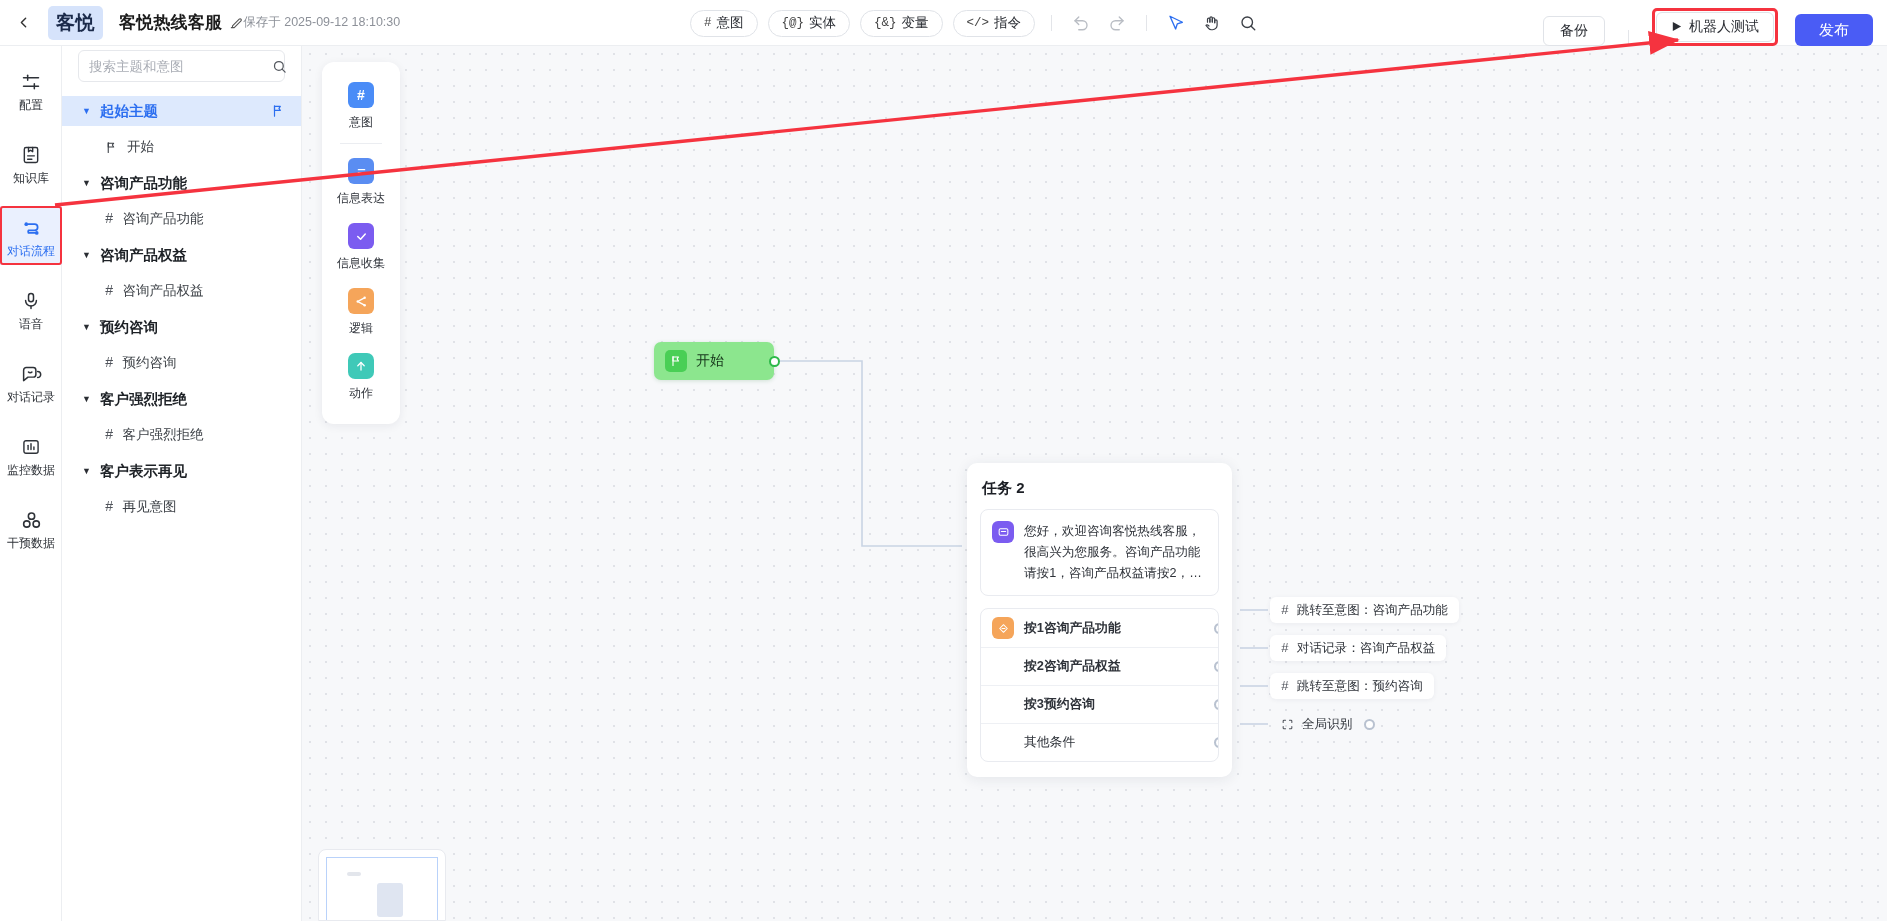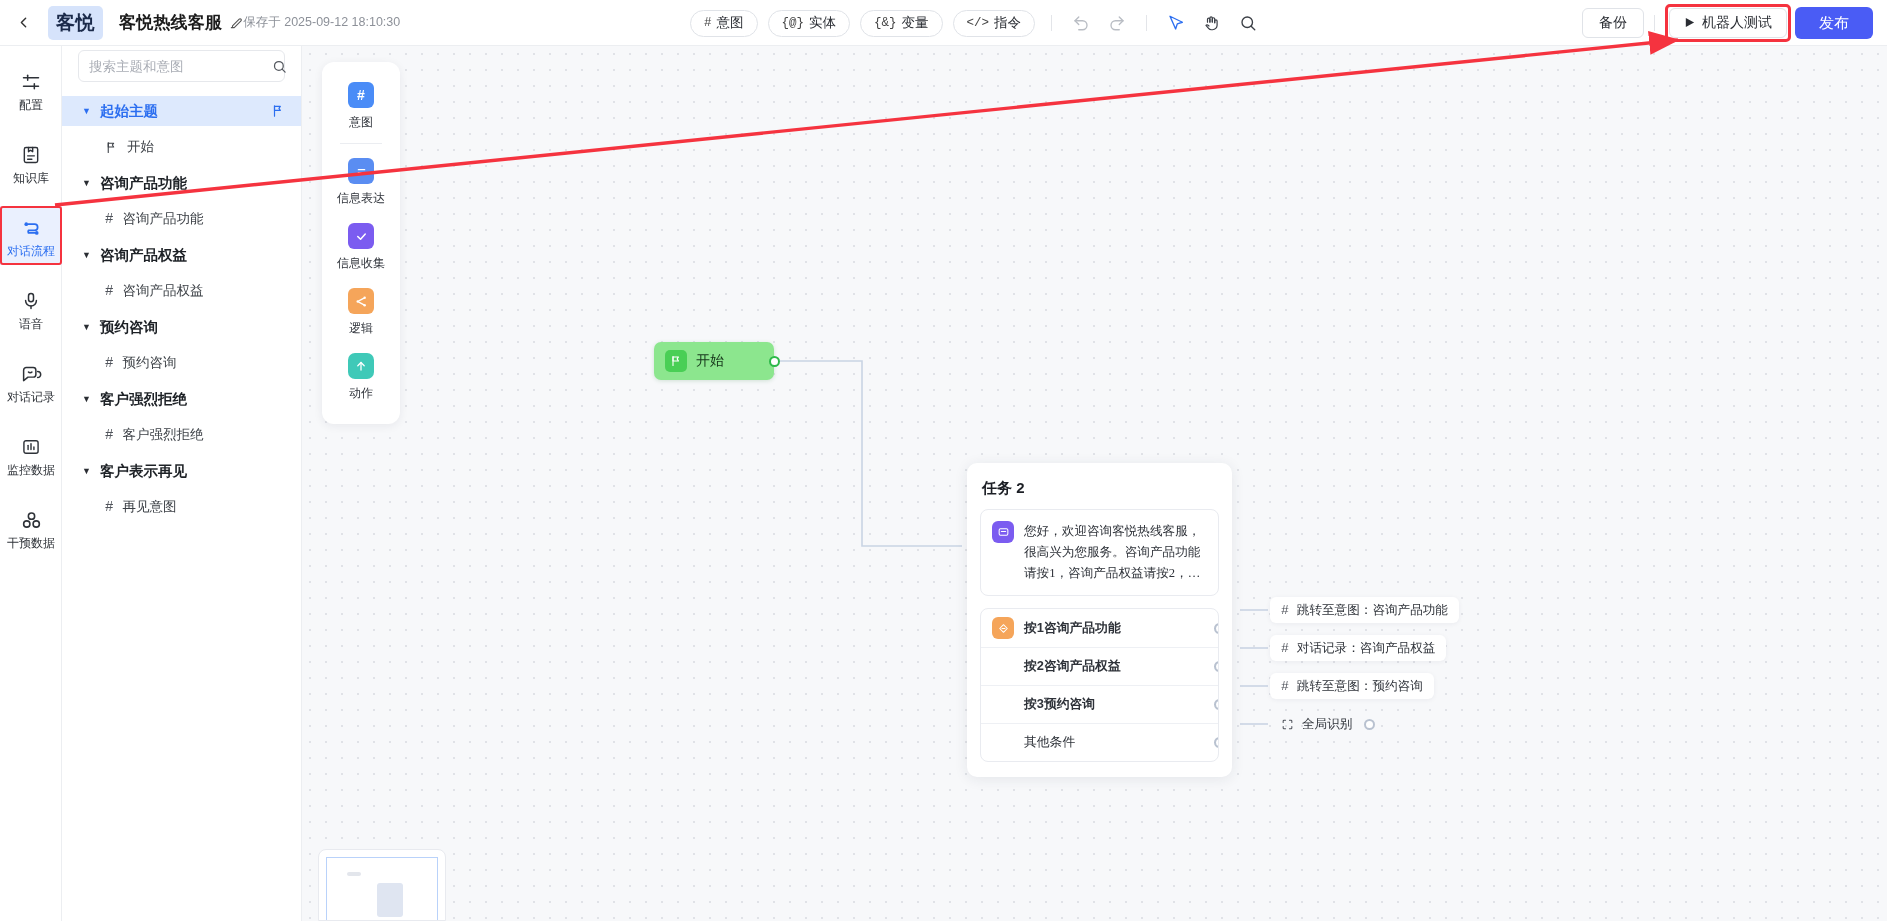--- a/index.html
+++ b/index.html
@@ -45,21 +45,21 @@
   .tb-sep { width: 1px; height: 16px; background: #e3e5e9; margin: 0 6px; }
   .tb-icon {
     width: 26px; height: 26px; display: flex; align-items: center; justify-content: center;
     color: #b9bdc4; cursor: pointer;
   }
   .tb-icon.dark { color: #3b3f46; }
   .tb-icon.blue { color: #2b6ef0; }
 
   .topbar-right {
     position: absolute; right: 14px; top: 0; height: 46px;
-    display: flex; align-items: center; gap: 4px;
+    display: flex; align-items: flex-end; gap: 17px;
   }
   .btn-outline {
     height: 30px; border: 1px solid #e0e3e8; border-radius: 6px; background: #fff;
     padding: 0 16px; font-size: 14px; color: #2a2d33; display: flex; align-items: center;
     cursor: pointer;
   }
   .robot-wrap { position: relative; padding: 4px; border-radius: 8px; }
   .robot-wrap .hl-box {
     position: absolute; inset: 0; border: 3px solid #f5333f; border-radius: 5px; pointer-events: none;
   }
@@ -186,21 +186,21 @@
   }
   .nt-title { font-size: 15px; font-weight: 700; color: #1c1f25; margin: 3px 2px 11px; }
   .nt-card {
     border: 1px solid #e9ebf0; border-radius: 8px; padding: 11px 11px 12px;
     display: flex; gap: 10px; background: #fff;
   }
   .nt-ico {
     width: 22px; height: 22px; border-radius: 6px; flex: none;
     display: flex; align-items: center; justify-content: center; color: #fff;
   }
-  .nt-text { font-size: 12.6px; color: #2e3239; line-height: 1.65; font-family: Liberation Serif, serif; }
+  .nt-text { font-size: 12.6px; color: #2e3239; line-height: 1.65; }
   .nt-card2 {
     border: 1px solid #e9ebf0; border-radius: 8px; margin-top: 12px;
     background: #fff; overflow: hidden;
   }
   .nt-row {
     height: 38px; display: flex; align-items: center; gap: 10px; padding: 0 11px;
     position: relative;
   }
   .nt-row + .nt-row { border-top: 1px solid #eef0f4; }
   .nt-row .row-lb { font-size: 12.8px; color: #2e3239; }

